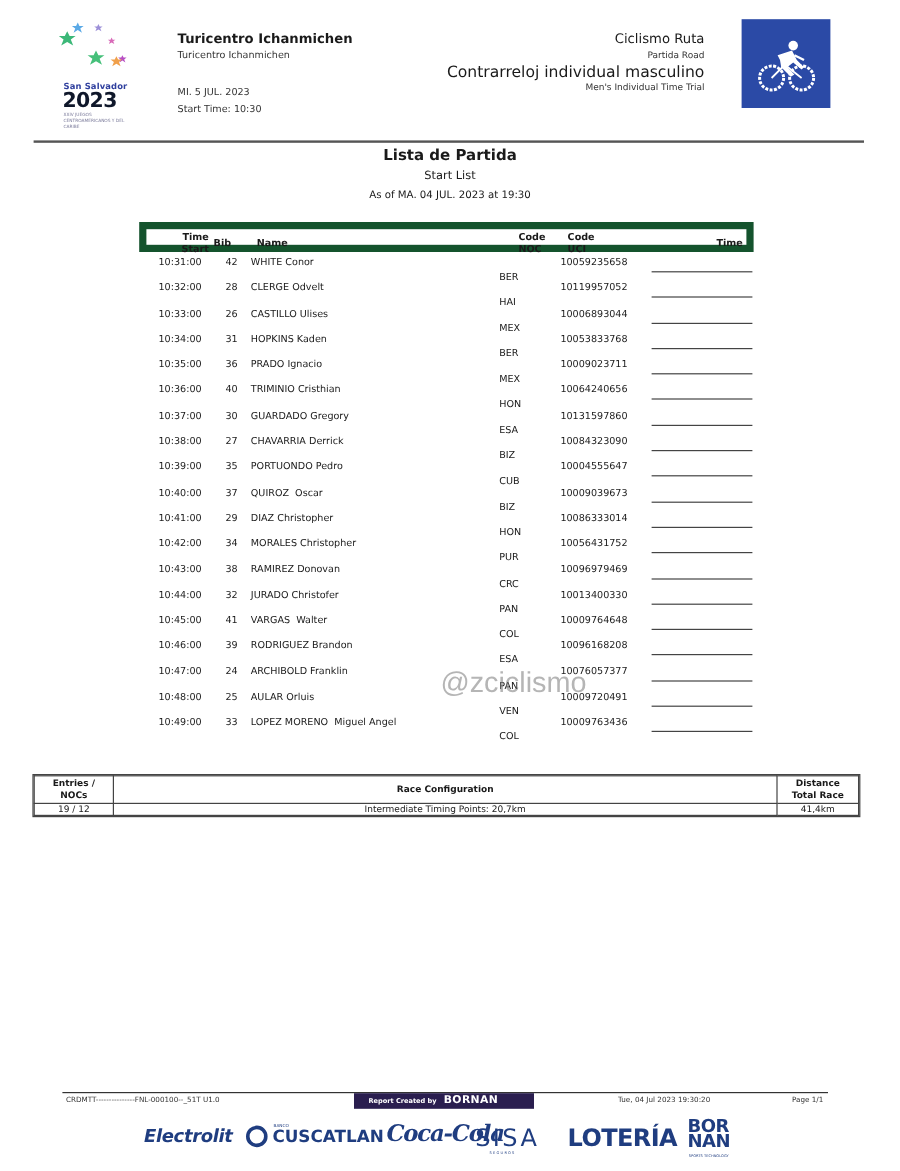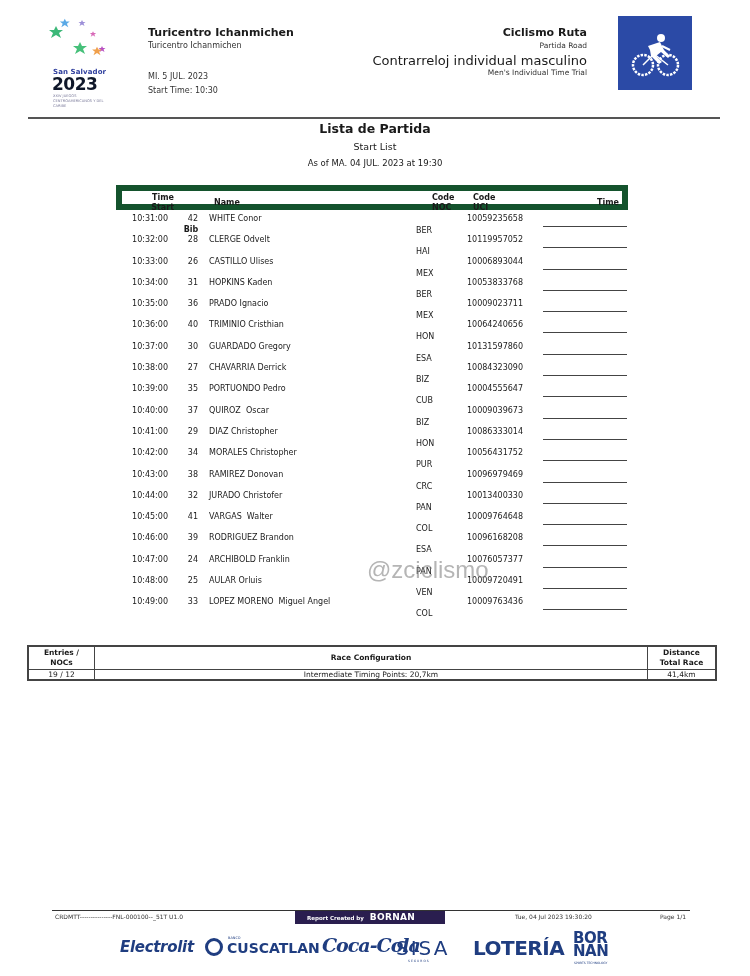--- a/index.html
+++ b/index.html
@@ -13,38 +13,38 @@
   .logo .stars { position: absolute; left: 0; top: 0; width: 62px; height: 50px; }
   .logo .city { position: absolute; left: 5px; top: 52px; font-size: 7px; color: #2f3f9e; font-weight: bold; letter-spacing: 0.1px; }
   .logo .year { position: absolute; left: 4px; top: 58px; font-size: 17px; font-weight: bold; color: #0f172a; letter-spacing: -0.5px; }
   .logo .sub { position: absolute; left: 5px; top: 78px; font-size: 3.6px; color: #7a7a9a; line-height: 5px; width: 60px; }
 
   .venue-title { position: absolute; left: 148px; top: 26px; font-size: 11px; font-weight: bold; }
   .venue-sub { position: absolute; left: 148px; top: 41px; font-size: 8px; color: #333; }
   .event-date { position: absolute; left: 148px; top: 72px; font-size: 8px; color: #333; }
   .start-time { position: absolute; left: 148px; top: 86px; font-size: 8px; color: #333; }
 
-  .sport-title { position: absolute; right: 163px; top: 26px; font-size: 11px; font-weight: bold; text-align: right; }
+  .sport-title { position: absolute; right: 163px; top: 26px; font-size: 11px; font-weight: normal; text-align: right; }
   .sport-sub { position: absolute; right: 163px; top: 41px; font-size: 7.5px; color: #333; text-align: right; }
   .event-title { position: absolute; right: 163px; top: 53px; font-size: 13px; font-weight: normal; text-align: right; white-space: nowrap; }
   .event-sub { position: absolute; right: 163px; top: 68px; font-size: 7.5px; color: #333; text-align: right; white-space: nowrap; }
 
   .pictogram { position: absolute; left: 618px; top: 16px; width: 74px; height: 74px; background: #2b4aa6; }
 
   .header-rule { position: absolute; left: 28px; top: 117px; width: 692px; height: 2px; background: #555; }
 
   .doc-title { position: absolute; left: 0; width: 750px; top: 121px; text-align: center; font-size: 12.5px; font-weight: bold; }
   .doc-subtitle { position: absolute; left: 0; width: 750px; top: 141px; text-align: center; font-size: 9.5px; }
   .doc-asof { position: absolute; left: 0; width: 750px; top: 158px; text-align: center; font-size: 8.5px; }
 
   
   .table-head { position: absolute; left: 116px; top: 185px; width: 512px; height: 25px; border: 6px solid #14532d; }
   .th { position: absolute; font-size: 8px; font-weight: bold; line-height: 10px; }
   .th.time-start { left: 0; width: 52px; top: 2px; text-align: right; }
-  .th.bib { left: 56px; width: 26px; top: 7px; text-align: center; margin-top: 27px; }
+  .th.bib { left: 56px; width: 26px; top: 7px; text-align: left; }
   .th.name { left: 92px; top: 7px; text-align: right; }
   .th.noc { left: 310px; top: 2px; }
   .th.uci { left: 351px; top: 2px; }
   .th.time { right: 3px; top: 7px; text-align: right; }
 
   .rows { position: absolute; left: 116px; top: 212px; width: 512px; }
   .row { position: relative; height: 21.3px; font-size: 8px; }
   .row span { position: absolute; top: 2px; }
   .row .c-time { left: 0; width: 52px; text-align: right; }
   .row .c-bib { left: 56px; width: 26px; text-align: right; }

